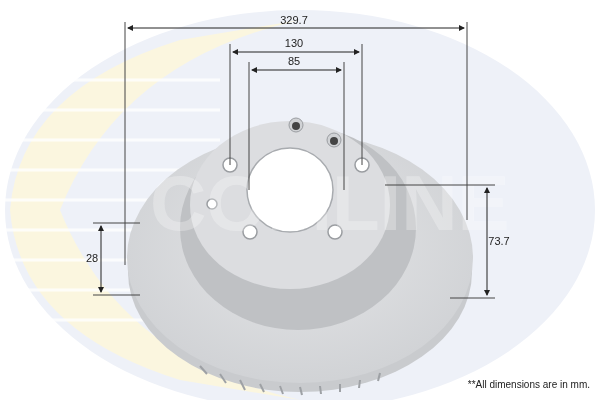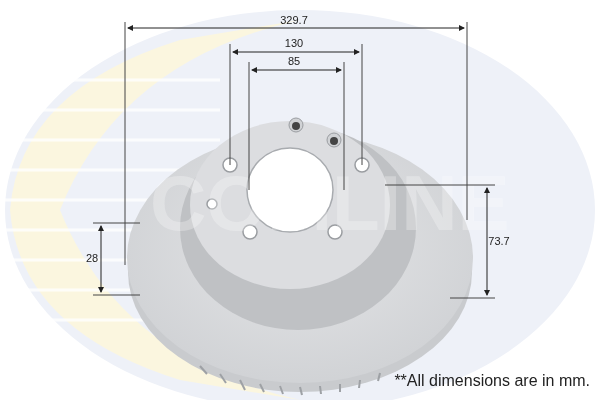--- a/index.html
+++ b/index.html
@@ -1,19 +1,19 @@
 <!DOCTYPE html>
 <html><head>
 <meta charset="utf-8">
 <style>
   html,body{margin:0;padding:0;background:#ffffff;}
   body{width:600px;height:400px;overflow:hidden;position:relative;font-family:"Liberation Sans",sans-serif;}
   #stage{position:absolute;left:0;top:0;width:600px;height:400px;}
   svg text{font-family:"Liberation Sans",sans-serif;}
-  .footnote{position:absolute;right:10px;bottom:10px;font-size:16px;color:#222;}
+  .footnote{position:absolute;right:10px;bottom:10px;font-size:10px;color:#222;}
 </style>
 </head>
 <body>
 
 <div id="stage">
   <svg width="600" height="400" viewBox="0 0 600 400">
     <defs>
       <radialGradient id="discGrad" cx="50%" cy="45%" r="60%">
         <stop offset="0%" stop-color="#e4e5e7"></stop>
         <stop offset="100%" stop-color="#cfd1d4"></stop>

